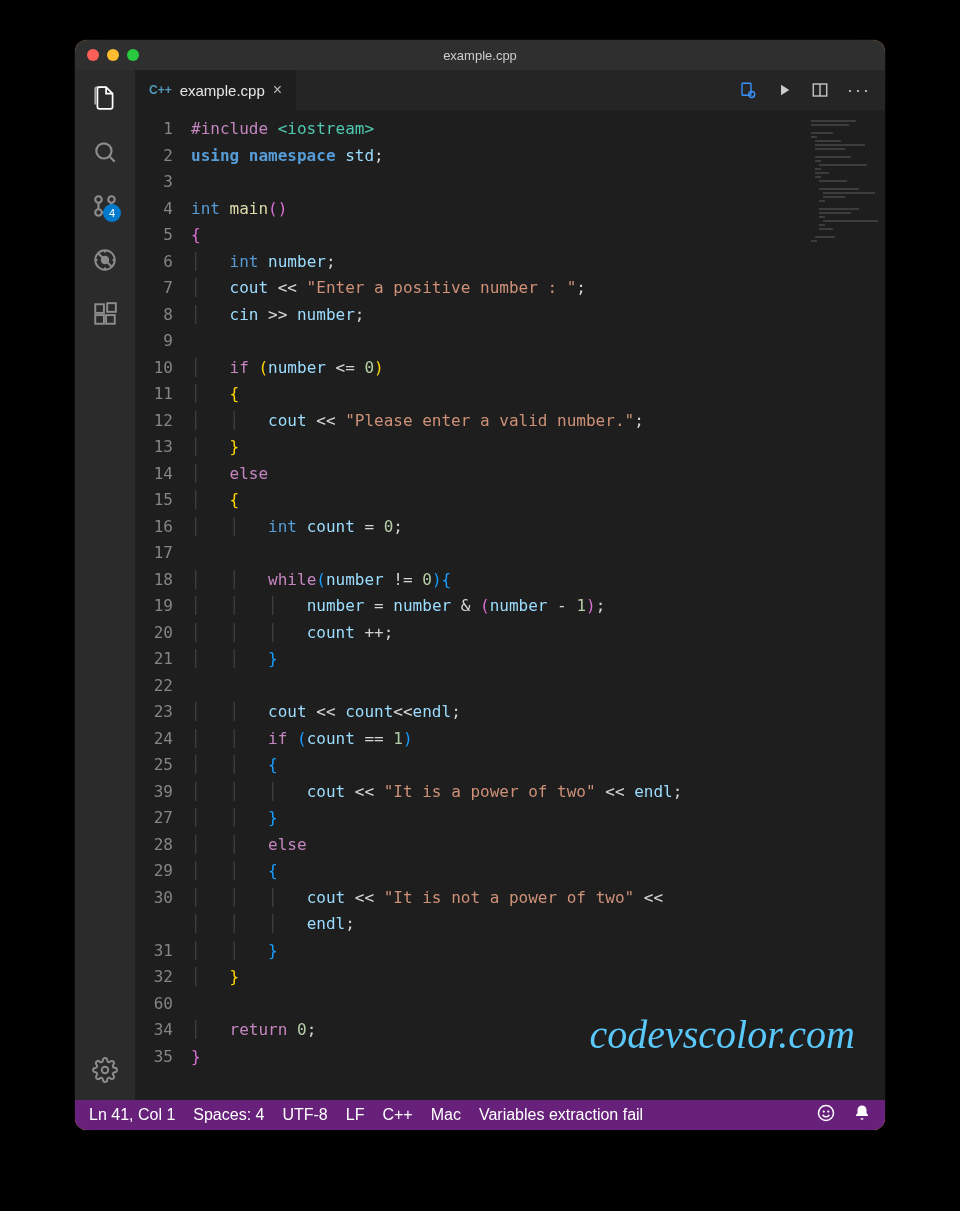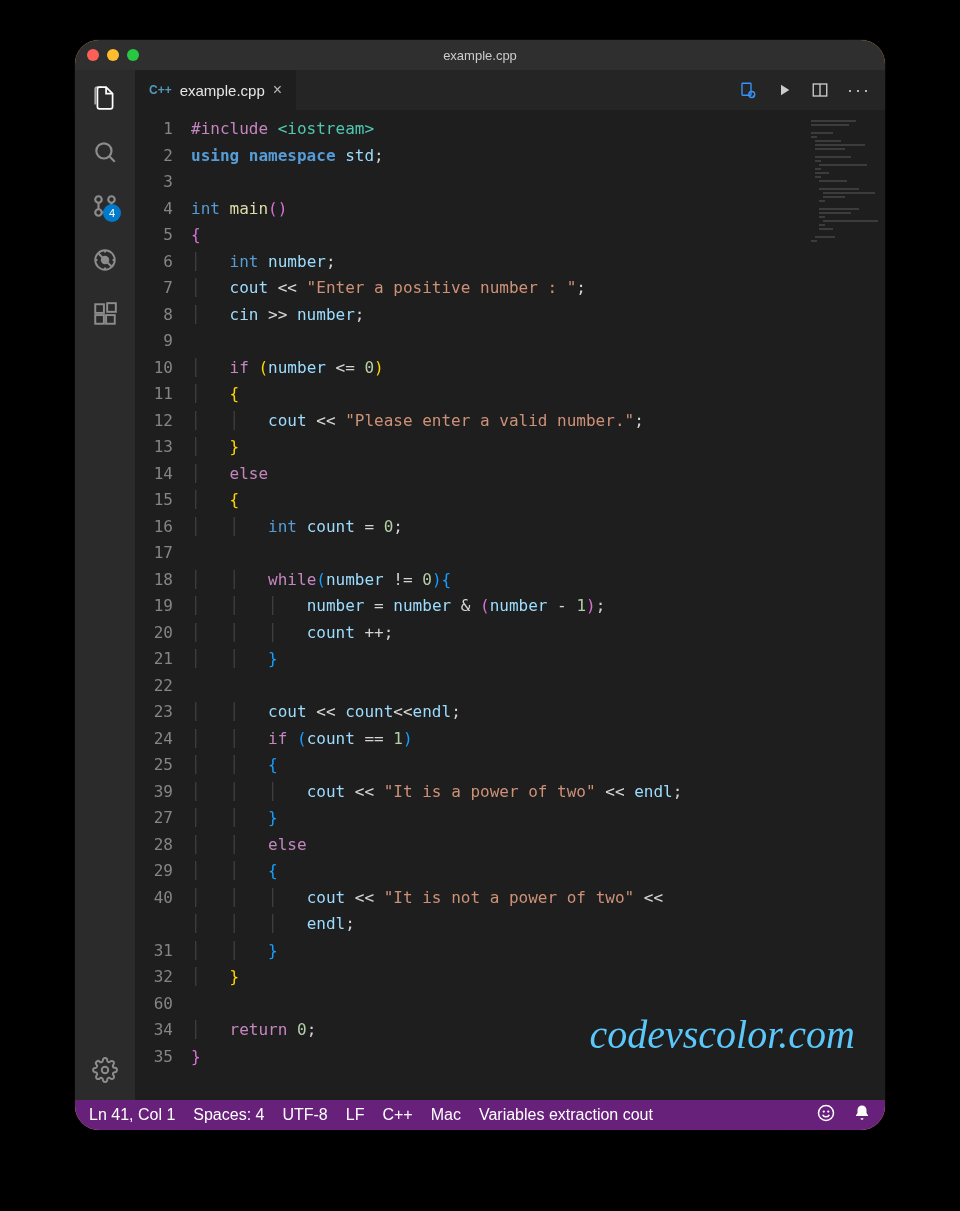--- a/index.html
+++ b/index.html
@@ -10,21 +10,21 @@
     height: 1211px;
     display: flex;
     align-items: flex-start;
     justify-content: center;
     padding-top: 40px;
   }
   .window {
     width: 810px;
     height: 1090px;
     background: #fdba74;
-    border-radius: 24px;
+    border-radius: 12px;
     overflow: hidden;
     box-shadow: 0 30px 80px rgba(0,0,0,0.9), 0 0 0 1px rgba(255,255,255,0.05);
     display: flex;
     flex-direction: column;
     position: relative;
   }
   .titlebar {
     height: 30px;
     background: #2f2f2f;
     display: flex;
@@ -279,21 +279,21 @@
               <div>20</div>
               <div>21</div>
               <div>22</div>
               <div>23</div>
               <div>24</div>
               <div>25</div>
               <div>39</div>
               <div>27</div>
               <div>28</div>
               <div>29</div>
-              <div>40</div>
+              <div>30</div>
               <div>&nbsp;</div>
               <div>31</div>
               <div>32</div>
               <div>60</div>
               <div>34</div>
               <div>35</div>
             </div>
           <div class="code" id="code"><div><span class="tok-pp">#include</span> <span class="tok-inc">&lt;iostream&gt;</span></div><div><span class="tok-kw">using</span> <span class="tok-kw">namespace</span> <span class="tok-var">std</span>;</div><div>&nbsp;</div><div><span class="tok-type">int</span> <span class="tok-fn">main</span><span class="tok-brace">()</span></div><div><span class="tok-brace">{</span></div><div><span class="indent-guide">│</span>   <span class="tok-type">int</span> <span class="tok-var">number</span>;</div><div><span class="indent-guide">│</span>   <span class="tok-var">cout</span> &lt;&lt; <span class="tok-str">"Enter a positive number : "</span>;</div><div><span class="indent-guide">│</span>   <span class="tok-var">cin</span> &gt;&gt; <span class="tok-var">number</span>;</div><div>&nbsp;</div><div><span class="indent-guide">│</span>   <span class="tok-pp">if</span> <span class="tok-brace2">(</span><span class="tok-var">number</span> &lt;= <span class="tok-num">0</span><span class="tok-brace2">)</span></div><div><span class="indent-guide">│</span>   <span class="tok-brace2">{</span></div><div><span class="indent-guide">│</span>   <span class="indent-guide">│</span>   <span class="tok-var">cout</span> &lt;&lt; <span class="tok-str">"Please enter a valid number."</span>;</div><div><span class="indent-guide">│</span>   <span class="tok-brace2">}</span></div><div><span class="indent-guide">│</span>   <span class="tok-pp">else</span></div><div><span class="indent-guide">│</span>   <span class="tok-brace2">{</span></div><div><span class="indent-guide">│</span>   <span class="indent-guide">│</span>   <span class="tok-type">int</span> <span class="tok-var">count</span> = <span class="tok-num">0</span>;</div><div>&nbsp;</div><div><span class="indent-guide">│</span>   <span class="indent-guide">│</span>   <span class="tok-pp">while</span><span class="tok-brace3">(</span><span class="tok-var">number</span> != <span class="tok-num">0</span><span class="tok-brace3">){</span></div><div><span class="indent-guide">│</span>   <span class="indent-guide">│</span>   <span class="indent-guide">│</span>   <span class="tok-var">number</span> = <span class="tok-var">number</span> &amp; <span class="tok-brace">(</span><span class="tok-var">number</span> - <span class="tok-num">1</span><span class="tok-brace">)</span>;</div><div><span class="indent-guide">│</span>   <span class="indent-guide">│</span>   <span class="indent-guide">│</span>   <span class="tok-var">count</span> ++;</div><div><span class="indent-guide">│</span>   <span class="indent-guide">│</span>   <span class="tok-brace3">}</span></div><div>&nbsp;</div><div><span class="indent-guide">│</span>   <span class="indent-guide">│</span>   <span class="tok-var">cout</span> &lt;&lt; <span class="tok-var">count</span>&lt;&lt;<span class="tok-var">endl</span>;</div><div><span class="indent-guide">│</span>   <span class="indent-guide">│</span>   <span class="tok-pp">if</span> <span class="tok-brace3">(</span><span class="tok-var">count</span> == <span class="tok-num">1</span><span class="tok-brace3">)</span></div><div><span class="indent-guide">│</span>   <span class="indent-guide">│</span>   <span class="tok-brace3">{</span></div><div><span class="indent-guide">│</span>   <span class="indent-guide">│</span>   <span class="indent-guide">│</span>   <span class="tok-var">cout</span> &lt;&lt; <span class="tok-str">"It is a power of two"</span> &lt;&lt; <span class="tok-var">endl</span>;</div><div><span class="indent-guide">│</span>   <span class="indent-guide">│</span>   <span class="tok-brace3">}</span></div><div><span class="indent-guide">│</span>   <span class="indent-guide">│</span>   <span class="tok-pp">else</span></div><div><span class="indent-guide">│</span>   <span class="indent-guide">│</span>   <span class="tok-brace3">{</span></div><div><span class="indent-guide">│</span>   <span class="indent-guide">│</span>   <span class="indent-guide">│</span>   <span class="tok-var">cout</span> &lt;&lt; <span class="tok-str">"It is not a power of two"</span> &lt;&lt; 
 <span class="indent-guide">│</span>   <span class="indent-guide">│</span>   <span class="indent-guide">│</span>   <span class="tok-var">endl</span>;</div><div><span class="indent-guide">│</span>   <span class="indent-guide">│</span>   <span class="tok-brace3">}</span></div><div><span class="indent-guide">│</span>   <span class="tok-brace2">}</span></div><div>&nbsp;</div><div><span class="indent-guide">│</span>   <span class="tok-pp">return</span> <span class="tok-num">0</span>;</div><div><span class="tok-brace">}</span></div></div>
         </div>
@@ -333,21 +333,21 @@
     </div>
   </div>
 
   <div class="statusbar">
     <span class="sb">Ln 41, Col 1</span>
     <span class="sb">Spaces: 4</span>
     <span class="sb">UTF-8</span>
     <span class="sb">LF</span>
     <span class="sb">C++</span>
     <span class="sb">Mac</span>
-    <span class="sb">Variables extraction cout</span>
+    <span class="sb">Variables extraction fail</span>
     <span class="sb-spacer"></span>
     <span class="sb">
       <svg width="18" height="18" viewBox="0 0 24 24" fill="currentColor">
           <circle cx="12" cy="12" r="10" fill="none" stroke="currentColor" stroke-width="2"></circle>
           <circle cx="9" cy="10" r="1.5"></circle>
           <circle cx="15" cy="10" r="1.5"></circle>
           <path d="M8 15c1 1.5 2.5 2 4 2s3-.5 4-2" fill="none" stroke="currentColor" stroke-width="2" stroke-linecap="round"></path>
         </svg>
     </span>
     <span class="sb">

